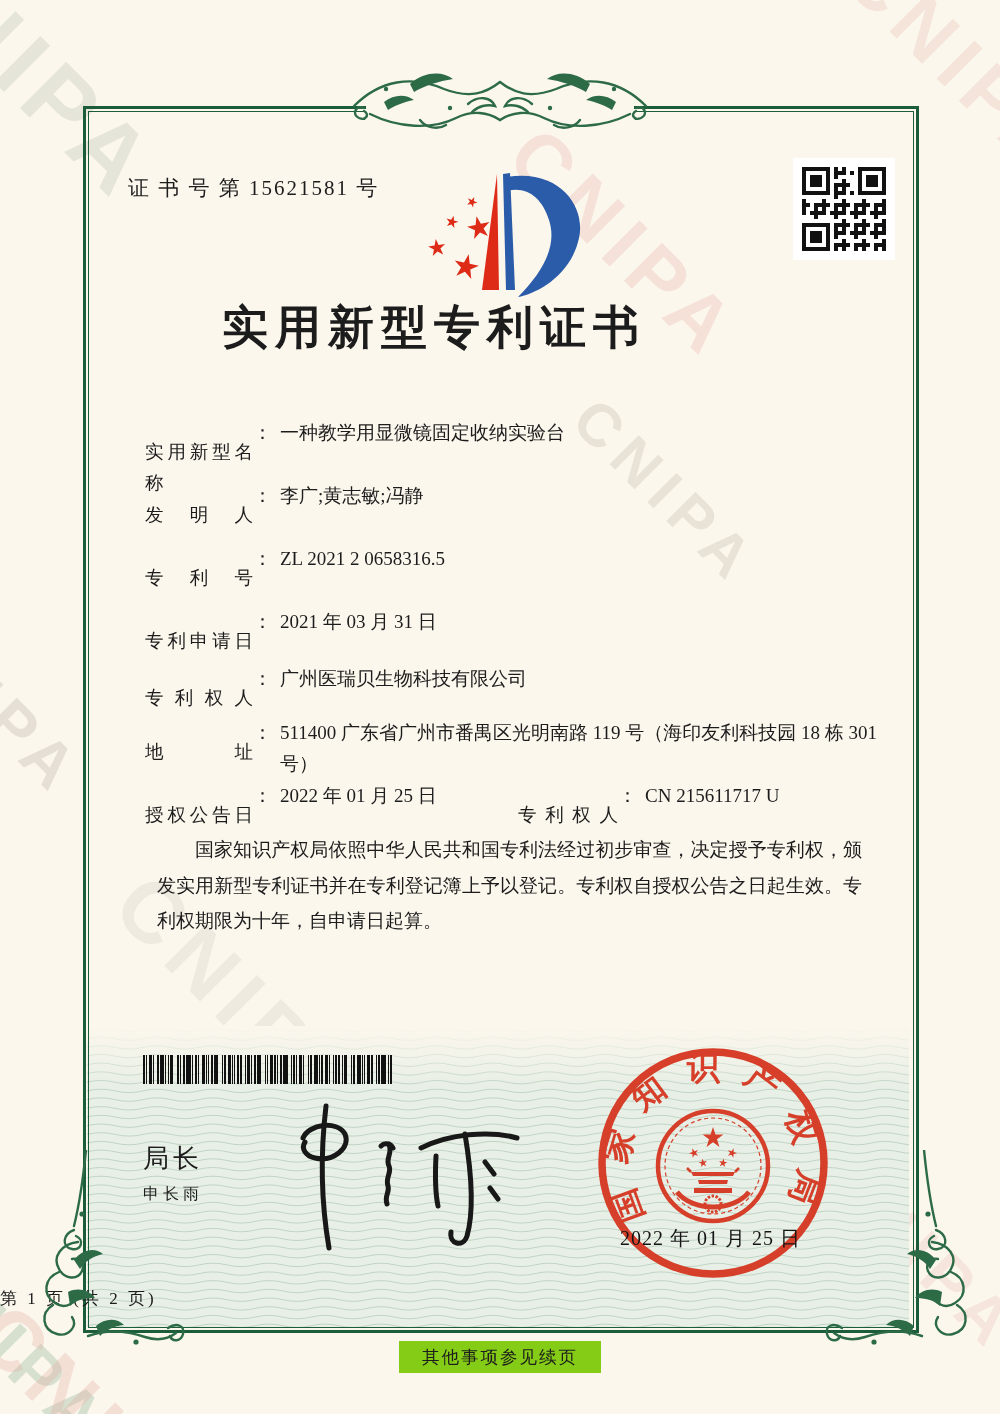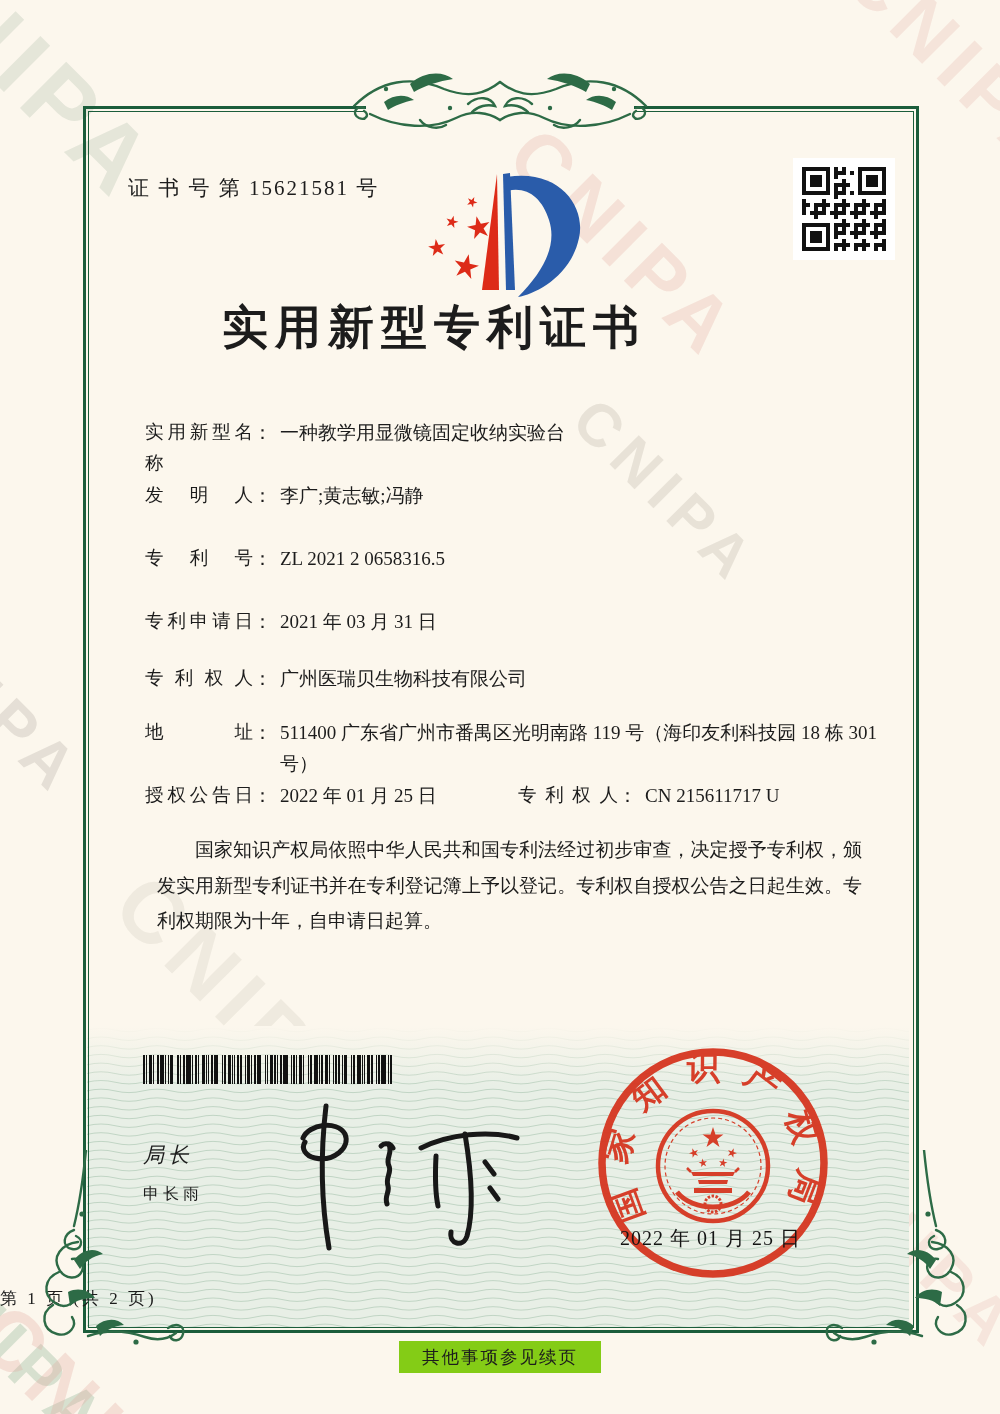--- a/index.html
+++ b/index.html
@@ -29,30 +29,30 @@
   
   .cert-no{left:128px;top:174px;font-size:21px;letter-spacing:2px;z-index:3;}
   .logo{left:425px;top:166px;z-index:3;}
   .qr-box{left:793px;top:158px;width:102px;height:102px;background:#fff;z-index:3;
       display:flex;align-items:center;justify-content:center;}
   .title{left:0;width:868px;top:297px;text-align:center;font-size:46px;font-weight:bold;
       letter-spacing:7px;z-index:3;}
   
   .row{position:absolute;left:145px;font-size:19px;z-index:3;line-height:31px;}
   .lbl{display:inline-block;width:108px;text-align:justify;text-align-last:justify;
-      vertical-align:top;font-size:18.5px;}
+      vertical-align:top;font-size:18.5px;margin-top:20px;}
   .val{display:inline-block;vertical-align:top;margin-left:8px;}
   .val-wrap{width:612px;}
   
   .body-text{left:145px;top:820px;width:729px;font-size:19px;line-height:35.5px;
       text-align:justify;z-index:3;}
   .body-text p{margin:12px;text-indent:2em;}
   
   .barcode{left:143px;top:1055px;z-index:3;}
-  .signoff-title{left:143px;top:1141px;font-size:21px;letter-spacing:4px;z-index:3;font-style:italic;}
+  .signoff-title{left:143px;top:1141px;font-size:26px;letter-spacing:4px;z-index:3;}
   .signoff-name{left:143px;top:1184px;font-size:16px;letter-spacing:4px;z-index:3;}
   .signature{left:293px;top:1100px;z-index:4;}
   .seal{left:594px;top:1044px;z-index:3;opacity:0.95;}
   .seal-date{left:620px;top:1225px;font-size:20px;letter-spacing:1px;color:#141414;z-index:4;}
   .page-no{left:0;width:840px;top:1287px;text-align:left;font-size:17px;letter-spacing:3px;z-index:3;}
   .note-strip{left:399px;top:1341px;width:202px;height:32px;background:#84cc16;z-index:3;
       display:flex;align-items:center;justify-content:center;font-size:17.5px;letter-spacing:2px;}
   
   .orn{z-index:4;}
   .orn-top{left:350px;top:58px;}

